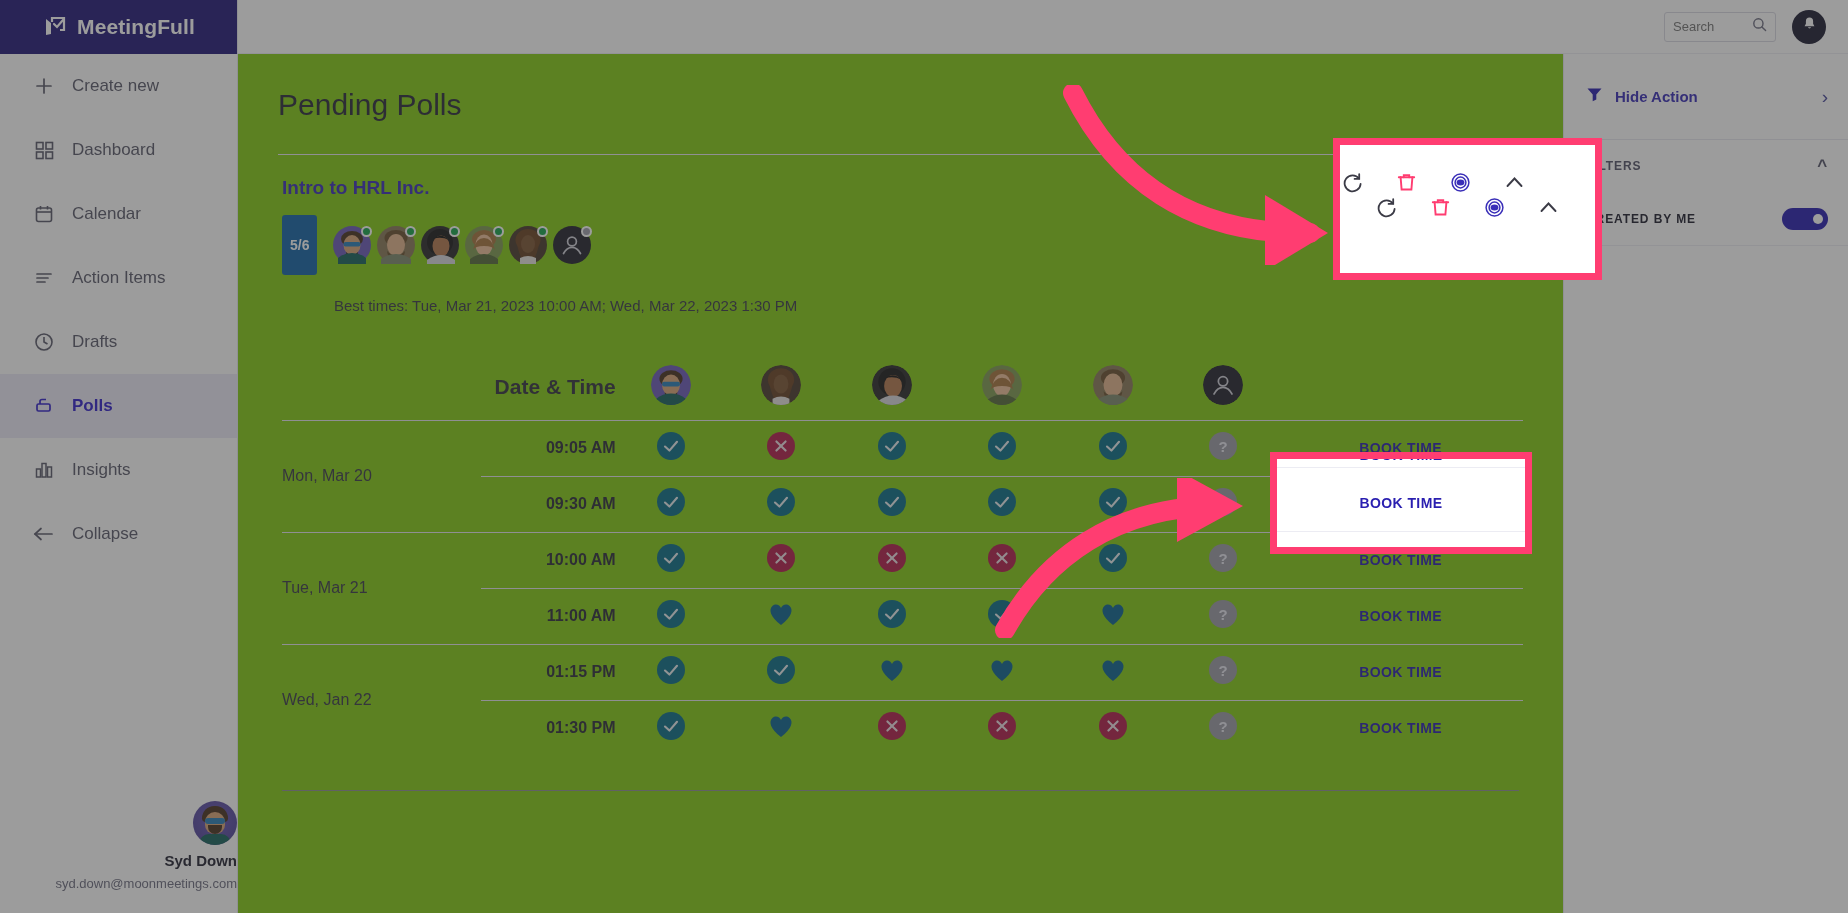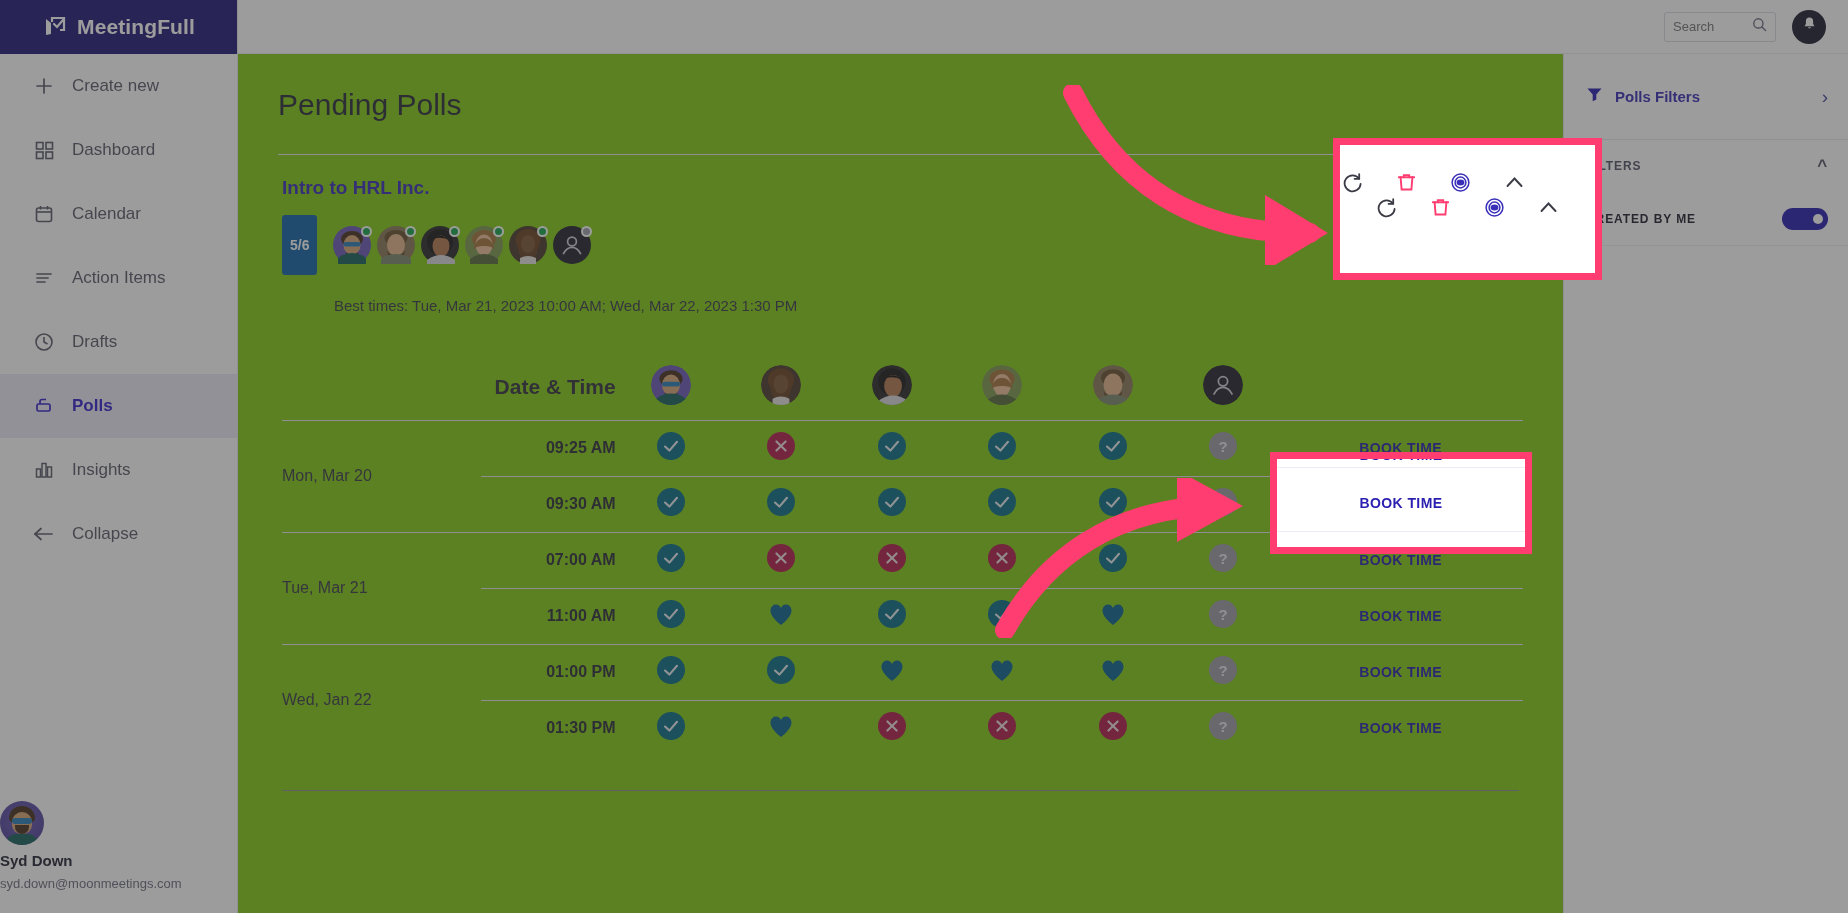--- a/index.html
+++ b/index.html
@@ -27,21 +27,21 @@
   .nav-item {
     height: 64px; display: flex; align-items: center; gap: 16px;
     padding-left: 32px; color: #5b5b6b; font-size: 17px; cursor: pointer;
   }
   .nav-item .ico { width: 24px; height: 24px; flex: none; display:flex; align-items:center; justify-content:center; }
   .nav-item.active { background: #eceaf7; color: #3322cc; font-weight: 600; }
   .nav-item.active .ico svg { stroke: #3322cc; }
 
   .user-block {
     margin-top: auto; padding-bottom: 22px; display: flex;
-    flex-direction: column; align-items: flex-start; gap: 7px;
+    flex-direction: column; align-items: flex-end; gap: 7px;
   }
   .user-avatar {
     width: 44px; height: 44px; border-radius: 50%;
     background: radial-gradient(circle at 50% 42%, #6b5ab8 0%, #4a3f92 100%);
     position: relative; overflow: hidden;
   }
   .ua-hair { position:absolute; left:9px; top:5px; width:26px; height:16px; border-radius:13px 13px 4px 4px; background:#4a3320; }
   .ua-face { position:absolute; left:12px; top:11px; width:20px; height:22px; border-radius:10px 10px 9px 9px; background:#d9a678; }
   .ua-glass { position:absolute; left:12px; top:17px; width:20px; height:6px; border-radius:3px; background:#2a7fb8; }
   .ua-beard { position:absolute; left:15px; top:24px; width:14px; height:9px; border-radius:0 0 7px 7px; background:#4a3320; }
@@ -442,21 +442,21 @@
                           <path d="M10.5 27.5 q3.2-6.2 8.5-6.2 t8.5 6.2" fill="none" stroke="#cfcfd8" stroke-width="1.7" stroke-linecap="round"></path>
                         </svg>
                     </span>
                   </th>
                   <th class="th-book"></th>
                 </tr>
               </thead>
               <tbody>
                   <tr class="rowline">
                     <td class="daycell" rowspan="2">Mon, Mar 20</td>
-                    <td class="timecell">09:25 AM</td>
+                    <td class="timecell">09:05 AM</td>
                     <td class="votecell"><svg width="28" height="28" viewBox="0 0 28 28">
                         <circle cx="14" cy="14" r="14" fill="#0a6e87"></circle>
                         <polyline points="8,14.5 12.4,18.6 20,9.8" fill="none" stroke="#e9eef0" stroke-width="2.1" stroke-linecap="round" stroke-linejoin="round"></polyline>
                       </svg></td>
                     <td class="votecell"><svg width="28" height="28" viewBox="0 0 28 28">
                         <circle cx="14" cy="14" r="14" fill="#b31e4b"></circle>
                         <line x1="9.4" y1="9.4" x2="18.6" y2="18.6" stroke="#eddfe4" stroke-width="2.1" stroke-linecap="round"></line>
                         <line x1="18.6" y1="9.4" x2="9.4" y2="18.6" stroke="#eddfe4" stroke-width="2.1" stroke-linecap="round"></line>
                       </svg></td>
                     <td class="votecell"><svg width="28" height="28" viewBox="0 0 28 28">
@@ -500,21 +500,21 @@
                         <polyline points="8,14.5 12.4,18.6 20,9.8" fill="none" stroke="#e9eef0" stroke-width="2.1" stroke-linecap="round" stroke-linejoin="round"></polyline>
                       </svg></td>
                     <td class="votecell"><svg width="28" height="28" viewBox="0 0 28 28">
                         <circle cx="14" cy="14" r="14" fill="#9b9ba6"></circle>
                         <text x="14" y="19.5" text-anchor="middle" font-family="Liberation Sans, sans-serif" font-size="15" font-weight="700" fill="#e7e7ef">?</text>
                       </svg></td>
                     <td class="book"><span class="book-link">BOOK TIME</span></td>
                   </tr>
                   <tr class="rowline">
                     <td class="daycell" rowspan="2">Tue, Mar 21</td>
-                    <td class="timecell">07:00 AM</td>
+                    <td class="timecell">10:00 AM</td>
                     <td class="votecell"><svg width="28" height="28" viewBox="0 0 28 28">
                         <circle cx="14" cy="14" r="14" fill="#0a6e87"></circle>
                         <polyline points="8,14.5 12.4,18.6 20,9.8" fill="none" stroke="#e9eef0" stroke-width="2.1" stroke-linecap="round" stroke-linejoin="round"></polyline>
                       </svg></td>
                     <td class="votecell"><svg width="28" height="28" viewBox="0 0 28 28">
                         <circle cx="14" cy="14" r="14" fill="#b31e4b"></circle>
                         <line x1="9.4" y1="9.4" x2="18.6" y2="18.6" stroke="#eddfe4" stroke-width="2.1" stroke-linecap="round"></line>
                         <line x1="18.6" y1="9.4" x2="9.4" y2="18.6" stroke="#eddfe4" stroke-width="2.1" stroke-linecap="round"></line>
                       </svg></td>
                     <td class="votecell"><svg width="28" height="28" viewBox="0 0 28 28">
@@ -558,21 +558,21 @@
                         <path d="M14 25 C 3 16.5, 1.5 9.5, 5.4 6 C 9 2.8, 13 5.4, 14 8 C 15 5.4, 19 2.8, 22.6 6 C 26.5 9.5, 25 16.5, 14 25 Z" fill="#0c6590"></path>
                       </svg></td>
                     <td class="votecell"><svg width="28" height="28" viewBox="0 0 28 28">
                         <circle cx="14" cy="14" r="14" fill="#9b9ba6"></circle>
                         <text x="14" y="19.5" text-anchor="middle" font-family="Liberation Sans, sans-serif" font-size="15" font-weight="700" fill="#e7e7ef">?</text>
                       </svg></td>
                     <td class="book"><span class="book-link">BOOK TIME</span></td>
                   </tr>
                   <tr class="rowline">
                     <td class="daycell" rowspan="2">Wed, Jan 22</td>
-                    <td class="timecell">01:00 PM</td>
+                    <td class="timecell">01:15 PM</td>
                     <td class="votecell"><svg width="28" height="28" viewBox="0 0 28 28">
                         <circle cx="14" cy="14" r="14" fill="#0a6e87"></circle>
                         <polyline points="8,14.5 12.4,18.6 20,9.8" fill="none" stroke="#e9eef0" stroke-width="2.1" stroke-linecap="round" stroke-linejoin="round"></polyline>
                       </svg></td>
                     <td class="votecell"><svg width="28" height="28" viewBox="0 0 28 28">
                         <circle cx="14" cy="14" r="14" fill="#0a6e87"></circle>
                         <polyline points="8,14.5 12.4,18.6 20,9.8" fill="none" stroke="#e9eef0" stroke-width="2.1" stroke-linecap="round" stroke-linejoin="round"></polyline>
                       </svg></td>
                     <td class="votecell"><svg width="28" height="28" viewBox="0 0 28 28">
                         <path d="M14 25 C 3 16.5, 1.5 9.5, 5.4 6 C 9 2.8, 13 5.4, 14 8 C 15 5.4, 19 2.8, 22.6 6 C 26.5 9.5, 25 16.5, 14 25 Z" fill="#0c6590"></path>
@@ -626,21 +626,21 @@
         </div>
       </section>
 
       <aside class="rail">
         <div class="rail-top">
           <span>
             <svg width="17" height="17" viewBox="0 0 17 17" fill="#2a1fb0">
                 <path d="M1.5 2.5h14l-5.2 6v5l-3.6 1.8v-6.8z"></path>
               </svg>
           </span>
-          <span class="hide-filters">Polls Filters</span>
+          <span class="hide-filters">Hide Action</span>
           <span class="rail-chev">›</span>
         </div>
         <div class="filters-hdr">
           <span>FILTERS</span>
           <span class="up">^</span>
         </div>
         <div class="filter-row">
           <span>CREATED BY ME</span>
           <span class="toggle">
               <span class="knob"></span>

